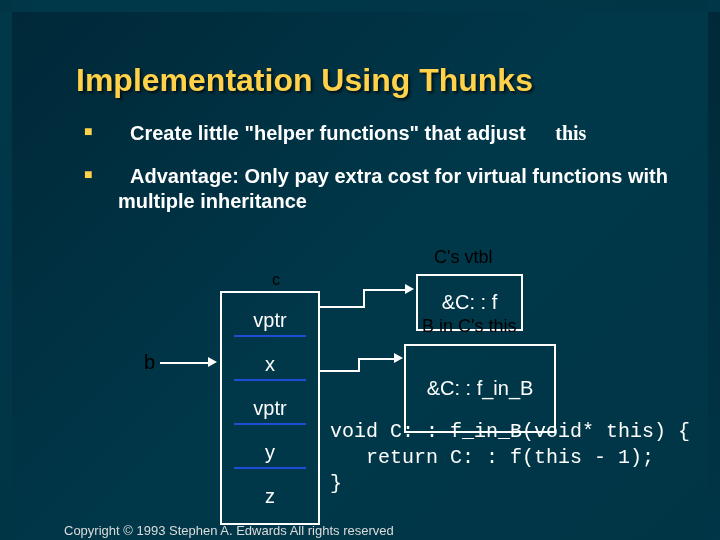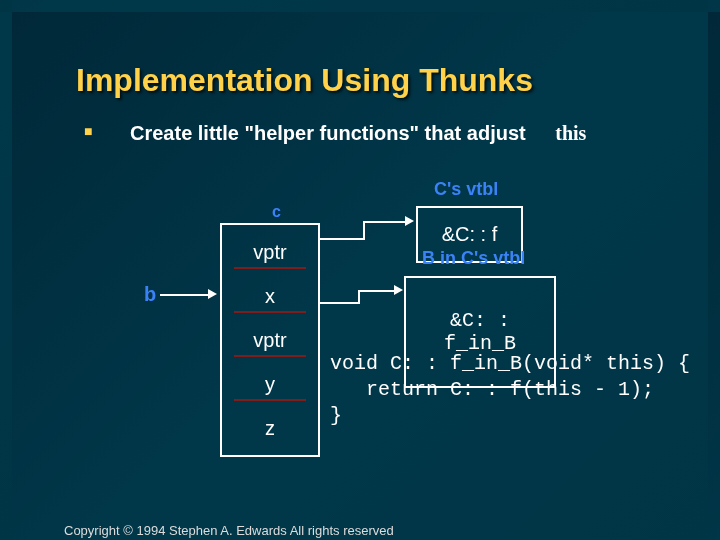--- a/index.html
+++ b/index.html
@@ -37,47 +37,47 @@
     top: 2px;
     color: #ffd24a;
     font-size: 14px;
   }
   .mono { font-family: Liberation Serif, serif; font-weight: bold; }
   .diagram {
     position: relative;
     margin-top: 8px;
     height: 270px;
   }
-  .lbl { position: absolute; font-size: 18px; font-weight: bold; color: #3b82f6; }
+  .lbl { position: absolute; font-size: 18px; font-weight: normal; color: #000000; }
   .lbl-c-vtbl { left: 346px; top: 3px; }
   .lbl-c { left: 184px; top: 27px; font-size: 16px; }
   .lbl-b { left: 56px; top: 107px; font-size: 20px; }
   .box {
     position: absolute;
     border: 2px solid #fff;
     text-align: center;
     font-size: 20px;
     color: #fff;
   }
   .obj { left: 132px; top: 47px; width: 100px; }
   .obj .cell {
-    border-bottom: 2px solid #7f1d1d;
+    border-bottom: 2px solid #1d4ed8;
     padding: 3.5px 2px;
     font-family: Arial, sans-serif;
     font-weight: normal;
   }
   .obj .cell:last-child { border-bottom: none; }
   .vt1 { left: 328px; top: 30px; width: 107px; }
   .vt1 .cell { padding: 3px 2px; font-family: Arial, sans-serif; }
   .lbl-bvtbl { left: 334px; top: 72px; font-size: 18px; }
   .vt2 { left: 316px; top: 100px; width: 152px; }
   .vt2 .cell {
     border-bottom: 2px solid #fff;
     padding: 19px 2px;
-    font-family: Liberation Mono, monospace;
+    font-family: Liberation Sans, sans-serif;
   }
   .vt2 .cell:last-child { border-bottom: none; }
   .arrow-line {
     position: absolute;
     background: #fff;
     height: 2px;
   }
   .arrow-line.v { width: 2px; height: auto; }
   .arrowhead {
     position: absolute;
@@ -107,40 +107,43 @@
 </head>
 <body>
 
 <div class="slide">
   <div class="title">Implementation Using Thunks</div>
 
   <ul class="bullets">
     <li>
       <span>Create little "helper functions" that adjust </span><span class="mono">this</span>
     </li>
+    <li>
+      <span>Advantage: Only pay extra cost for virtual functions with multiple inheritance</span>
+    </li>
   </ul>
 
   <div class="diagram">
     <div class="lbl lbl-c-vtbl">C's vtbl</div>
     <div class="lbl lbl-c">c</div>
     <div class="lbl lbl-b">b</div>
 
     <div class="box obj">
       <div class="cell">vptr</div>
       <div class="cell">x</div>
       <div class="cell">vptr</div>
       <div class="cell">y</div>
       <div class="cell">z</div>
     </div>
 
     <div class="box vt1">
       <div class="cell">&amp;C: : f</div>
     </div>
 
-    <div class="lbl lbl-bvtbl">B in C's vtbl</div>
+    <div class="lbl lbl-bvtbl">B in C's this</div>
 
     <div class="box vt2">
       <div class="cell">&amp;C: : f_in_B</div>
     </div>
 
     <div class="arrow-line" style="left:72px; top:118px; width:50px;"></div>
     <div class="arrowhead" style="left:120px; top:113px;"></div>
 
     <div class="arrow-line" style="left:232px; top:62px; width:45px;"></div>
     <div class="arrow-line v" style="left:275px; top:45px; height:19px;"></div>
@@ -151,13 +154,13 @@
     <div class="arrow-line v" style="left:270px; top:114px; height:14px;"></div>
     <div class="arrow-line" style="left:270px; top:114px; width:38px;"></div>
     <div class="arrowhead" style="left:306px; top:109px;"></div>
 
     <div class="code"><span>void C: : f_in_B(void* this) {</span>
 <span>   return C: : f(this - 1);</span>
 <span>}</span></div>
   </div>
 </div>
 
-<div class="copyright">Copyright © 1994 Stephen A. Edwards  All rights reserved</div>
+<div class="copyright">Copyright © 1993 Stephen A. Edwards  All rights reserved</div>
 
 </body></html>

